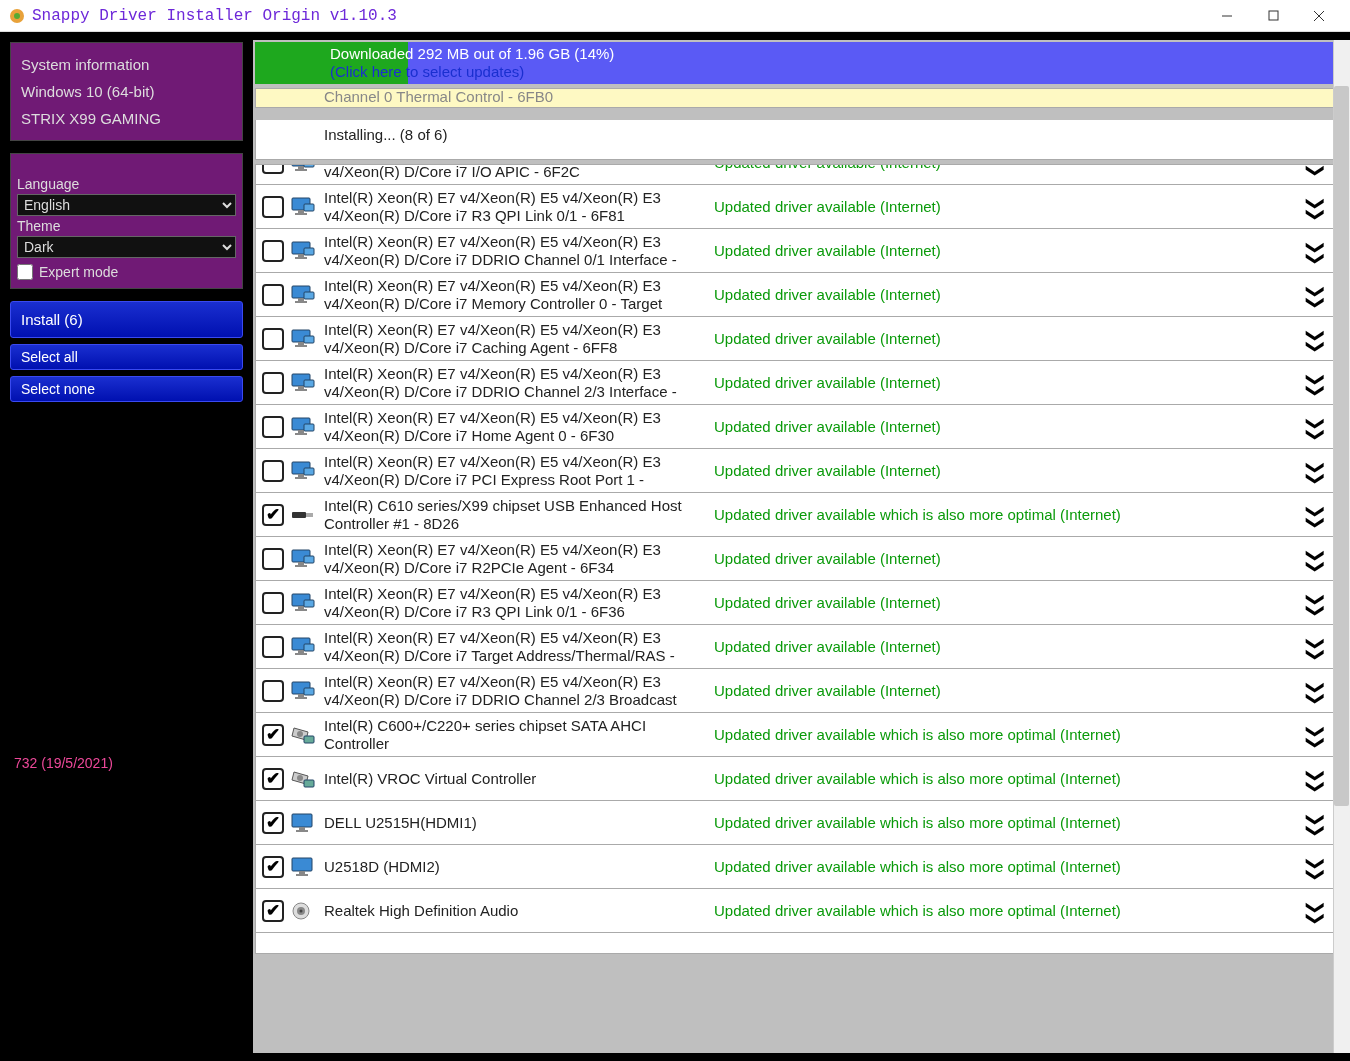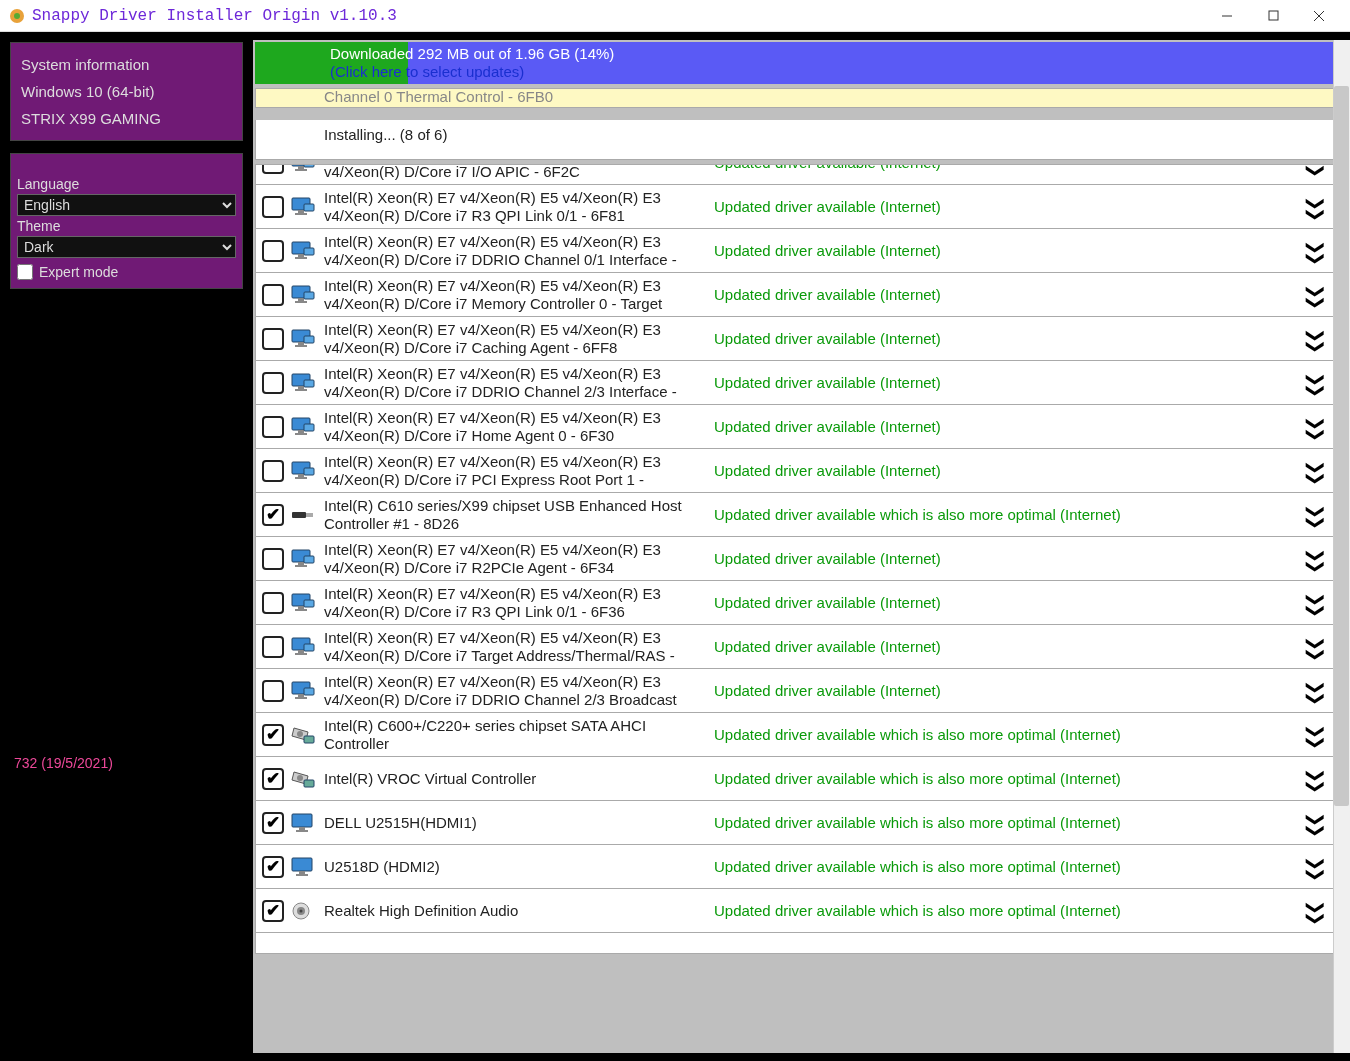--- a/index.html
+++ b/index.html
@@ -107,20 +107,25 @@
         <select>
           <option>Dark</option>
         </select>
       </div>
       <div class="expert">
         <input type="checkbox" style="">
         <span class="expert-label">Expert mode</span>
       </div>
     </div>
 
+    <div class="actions">
+      <div class="action-btn">Install (6)</div>
+      <div class="action-btn small">Select all</div>
+      <div class="action-btn small">Select none</div>
+    </div>
 
     <div class="sidebar-footer">732 (19/5/2021)</div>
   </div>
 
   <div class="main">
     <div class="main-inner">
       <div class="download-bar">
         <div class="download-fill" style="width:14%"></div>
         <div class="download-text">
           <div>Downloaded 292 MB out of 1.96 GB (14%)</div>

